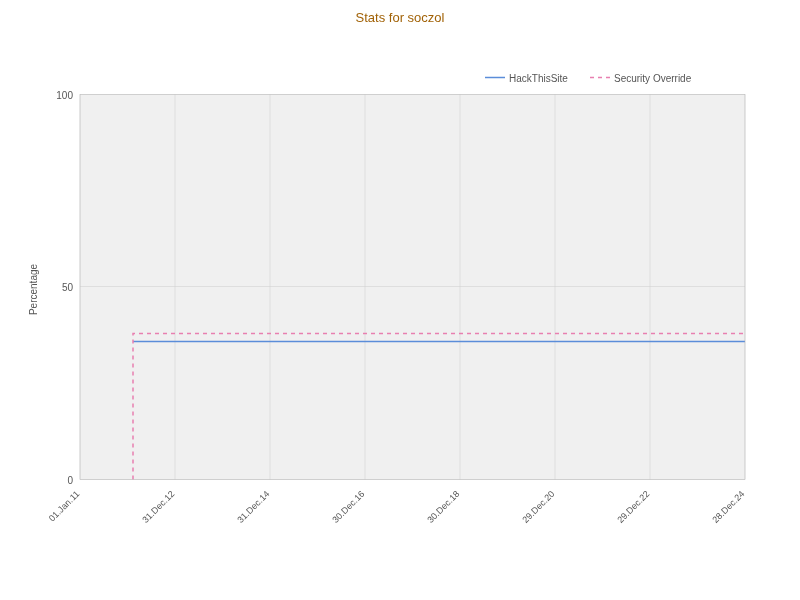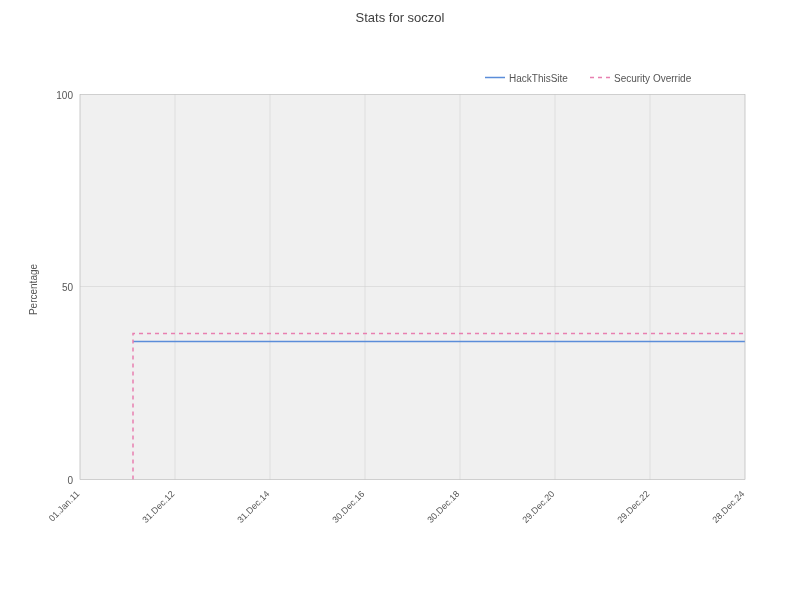--- a/index.html
+++ b/index.html
@@ -13,21 +13,21 @@
     .chart-container {
       width: 800px;
       height: 600px;
       position: relative;
       display: flex;
       flex-direction: column;
       align-items: center;
     }
     .chart-title {
       font-size: 13px;
-      color: #404040;
+      color: #a16207;
       margin-top: 10px;
       margin-bottom: 4px;
       text-align: right;
     }
     .chart-area {
       position: relative;
       width: 750px;
       flex: 1;
       margin-bottom: 10px;
       text-decoration: underline;

